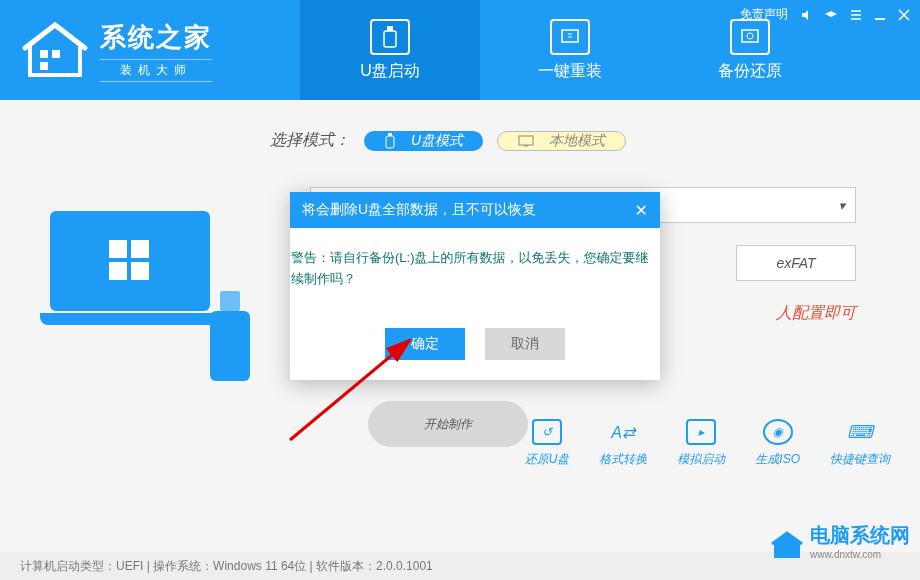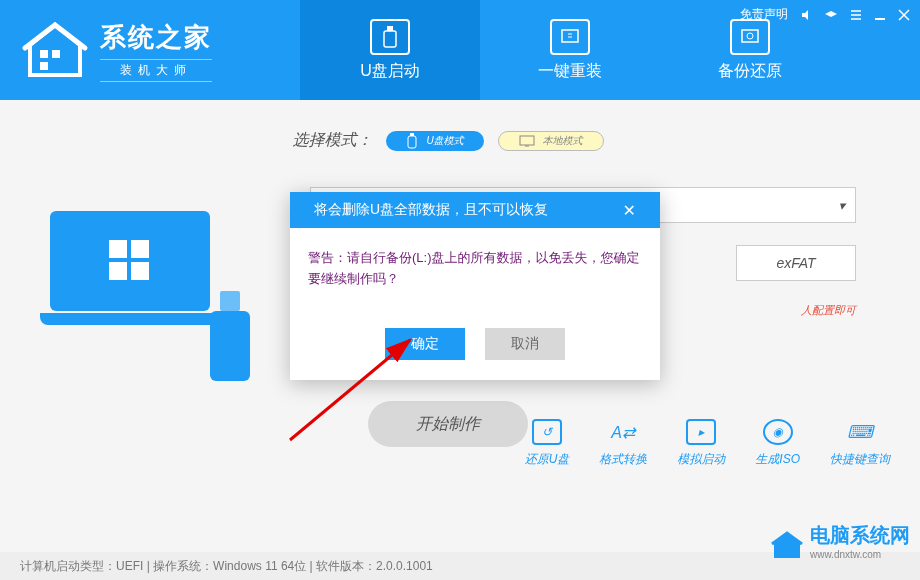--- a/index.html
+++ b/index.html
@@ -17,51 +17,51 @@
 .tab.active { background: #0d86e0; }
 .tab-icon { width: 40px; height: 36px; margin-bottom: 6px; border: 2px solid #fff; border-radius: 4px; display: flex; align-items: center; justify-content: center; }
 .tab-label { font-size: 16px; }
 
 .header-right { position: absolute; right: 10px; top: 6px; display: flex; align-items: center; gap: 12px; color: #fff; font-size: 12px; }
 .header-right span, .header-right svg { cursor: pointer; }
 
 .content { padding: 30px 64px 0 40px; position: relative; height: 430px; font-style: italic; }
 .mode-row { display: flex; align-items: center; justify-content: center; gap: 14px; margin-bottom: 30px; }
 .mode-label { font-size: 16px; color: #555; }
-.mode-btn { height: 20px; padding: 0 20px; border-radius: 18px; display: flex; align-items: center; gap: 8px; font-size: 10px; cursor: pointer; }
+.mode-btn { height: 20px; padding: 0 20px; border-radius: 18px; display: flex; align-items: center; gap: 15px; font-size: 14px; cursor: pointer; }
 .mode-btn.primary { background: #1e9bf5; color: #fff; }
 .mode-btn.outline { border: 1px solid #bbb; color: #888; background: #fef9c3; }
 
 .main-row { display: flex; align-items: flex-start; gap: 40px; }
 .illustration { width: 230px; height: 190px; position: relative; margin-top: 10px; }
 .laptop { position: absolute; left: 0; top: 20px; width: 180px; height: 130px; }
 .laptop-screen { width: 160px; height: 100px; background: #1e9bf5; border-radius: 6px; margin: 0 auto; display: flex; align-items: center; justify-content: center; }
 .laptop-base { width: 180px; height: 12px; background: #1e9bf5; border-radius: 0 0 8px 8px; margin-top: 2px; }
 .usb-ill { position: absolute; right: 20px; bottom: 0; width: 40px; height: 90px; }
 .usb-cap { width: 20px; height: 20px; background: #6bbef8; margin: 0 auto; border-radius: 2px; }
 .usb-body { width: 40px; height: 70px; background: #1e9bf5; border-radius: 6px; }
 
 .form-area { flex: 1; padding-top: 6px; }
 .field-row { display: flex; align-items: center; margin-bottom: 22px; gap: 14px; }
 .select-box { flex: 1; height: 36px; border: 1px solid #ccc; background: #fff; padding: 0 10px; display: flex; align-items: center; justify-content: space-between; color: #555; font-size: 13px; }
 .exfat-box { width: 120px; height: 36px; border: 1px solid #ccc; background: #fff; display: flex; align-items: center; justify-content: center; color: #555; font-size: 14px; }
-.red-text { color: #e74c3c; font-size: 11px; }
-
-.start-btn { width: 160px; height: 46px; background: #d8d8d8; color: #555; font-size: 16px; border-radius: 23px; display: flex; align-items: center; justify-content: center; margin: 20px auto 0; cursor: pointer; }
+.red-text { color: #e74c3c; font-size: 16px; }
+
+.start-btn { width: 160px; height: 46px; background: #d8d8d8; color: #555; font-size: 12px; border-radius: 23px; display: flex; align-items: center; justify-content: center; margin: 20px auto 0; cursor: pointer; }
 
 .bottom-actions { position: absolute; right: 30px; bottom: 62px; display: flex; gap: 30px; }
 .action-item { display: flex; flex-direction: column; align-items: center; gap: 6px; color: #1e9bf5; font-size: 12px; cursor: pointer; }
 .action-icon { width: 30px; height: 26px; border: 2px solid #1e9bf5; border-radius: 4px; display: flex; align-items: center; justify-content: center; font-size: 12px; }
 
 .statusbar { position: absolute; bottom: 0; left: 0; right: 0; height: 28px; background: #eee; display: flex; align-items: center; padding: 0 20px; font-size: 12px; color: #777; }
 
 .modal { position: absolute; left: 290px; top: 192px; width: 370px; background: #fff; box-shadow: 0 4px 20px rgba(0,0,0,0.25); z-index: 100; }
-.modal-header { background: #1e9bf5; color: #fff; height: 36px; display: flex; align-items: center; justify-content: space-between; padding: 0 24px; font-size: 14px; }
+.modal-header { background: #1e9bf5; color: #fff; height: 36px; display: flex; align-items: center; justify-content: space-between; padding: 0 12px; font-size: 14px; }
 .modal-close { cursor: pointer; font-size: 16px; }
-.modal-body { padding: 20px 18px; font-size: 13px; color: #701a75; line-height: 1.6; min-height: 90px; }
+.modal-body { padding: 20px 1px; font-size: 13px; color: #0f766e; line-height: 1.6; min-height: 90px; }
 .modal-footer { display: flex; justify-content: center; gap: 20px; padding: 10px 0 20px; }
 .modal-btn { width: 80px; height: 32px; display: flex; align-items: center; justify-content: center; font-size: 14px; cursor: pointer; }
 .modal-btn.confirm { background: #1e9bf5; color: #fff; }
 .modal-btn.cancel { background: #d8d8d8; color: #666; }
 
 .arrow { position: absolute; left: 280px; top: 320px; z-index: 101; pointer-events: none; }
 
 .watermark { position: absolute; right: 10px; bottom: 20px; display: flex; align-items: flex-end; gap: 6px; z-index: 200; }
 .watermark-text { color: #1e9bf5; font-size: 20px; font-weight: bold; }
 .watermark-sub { color: #888; font-size: 10px; }

